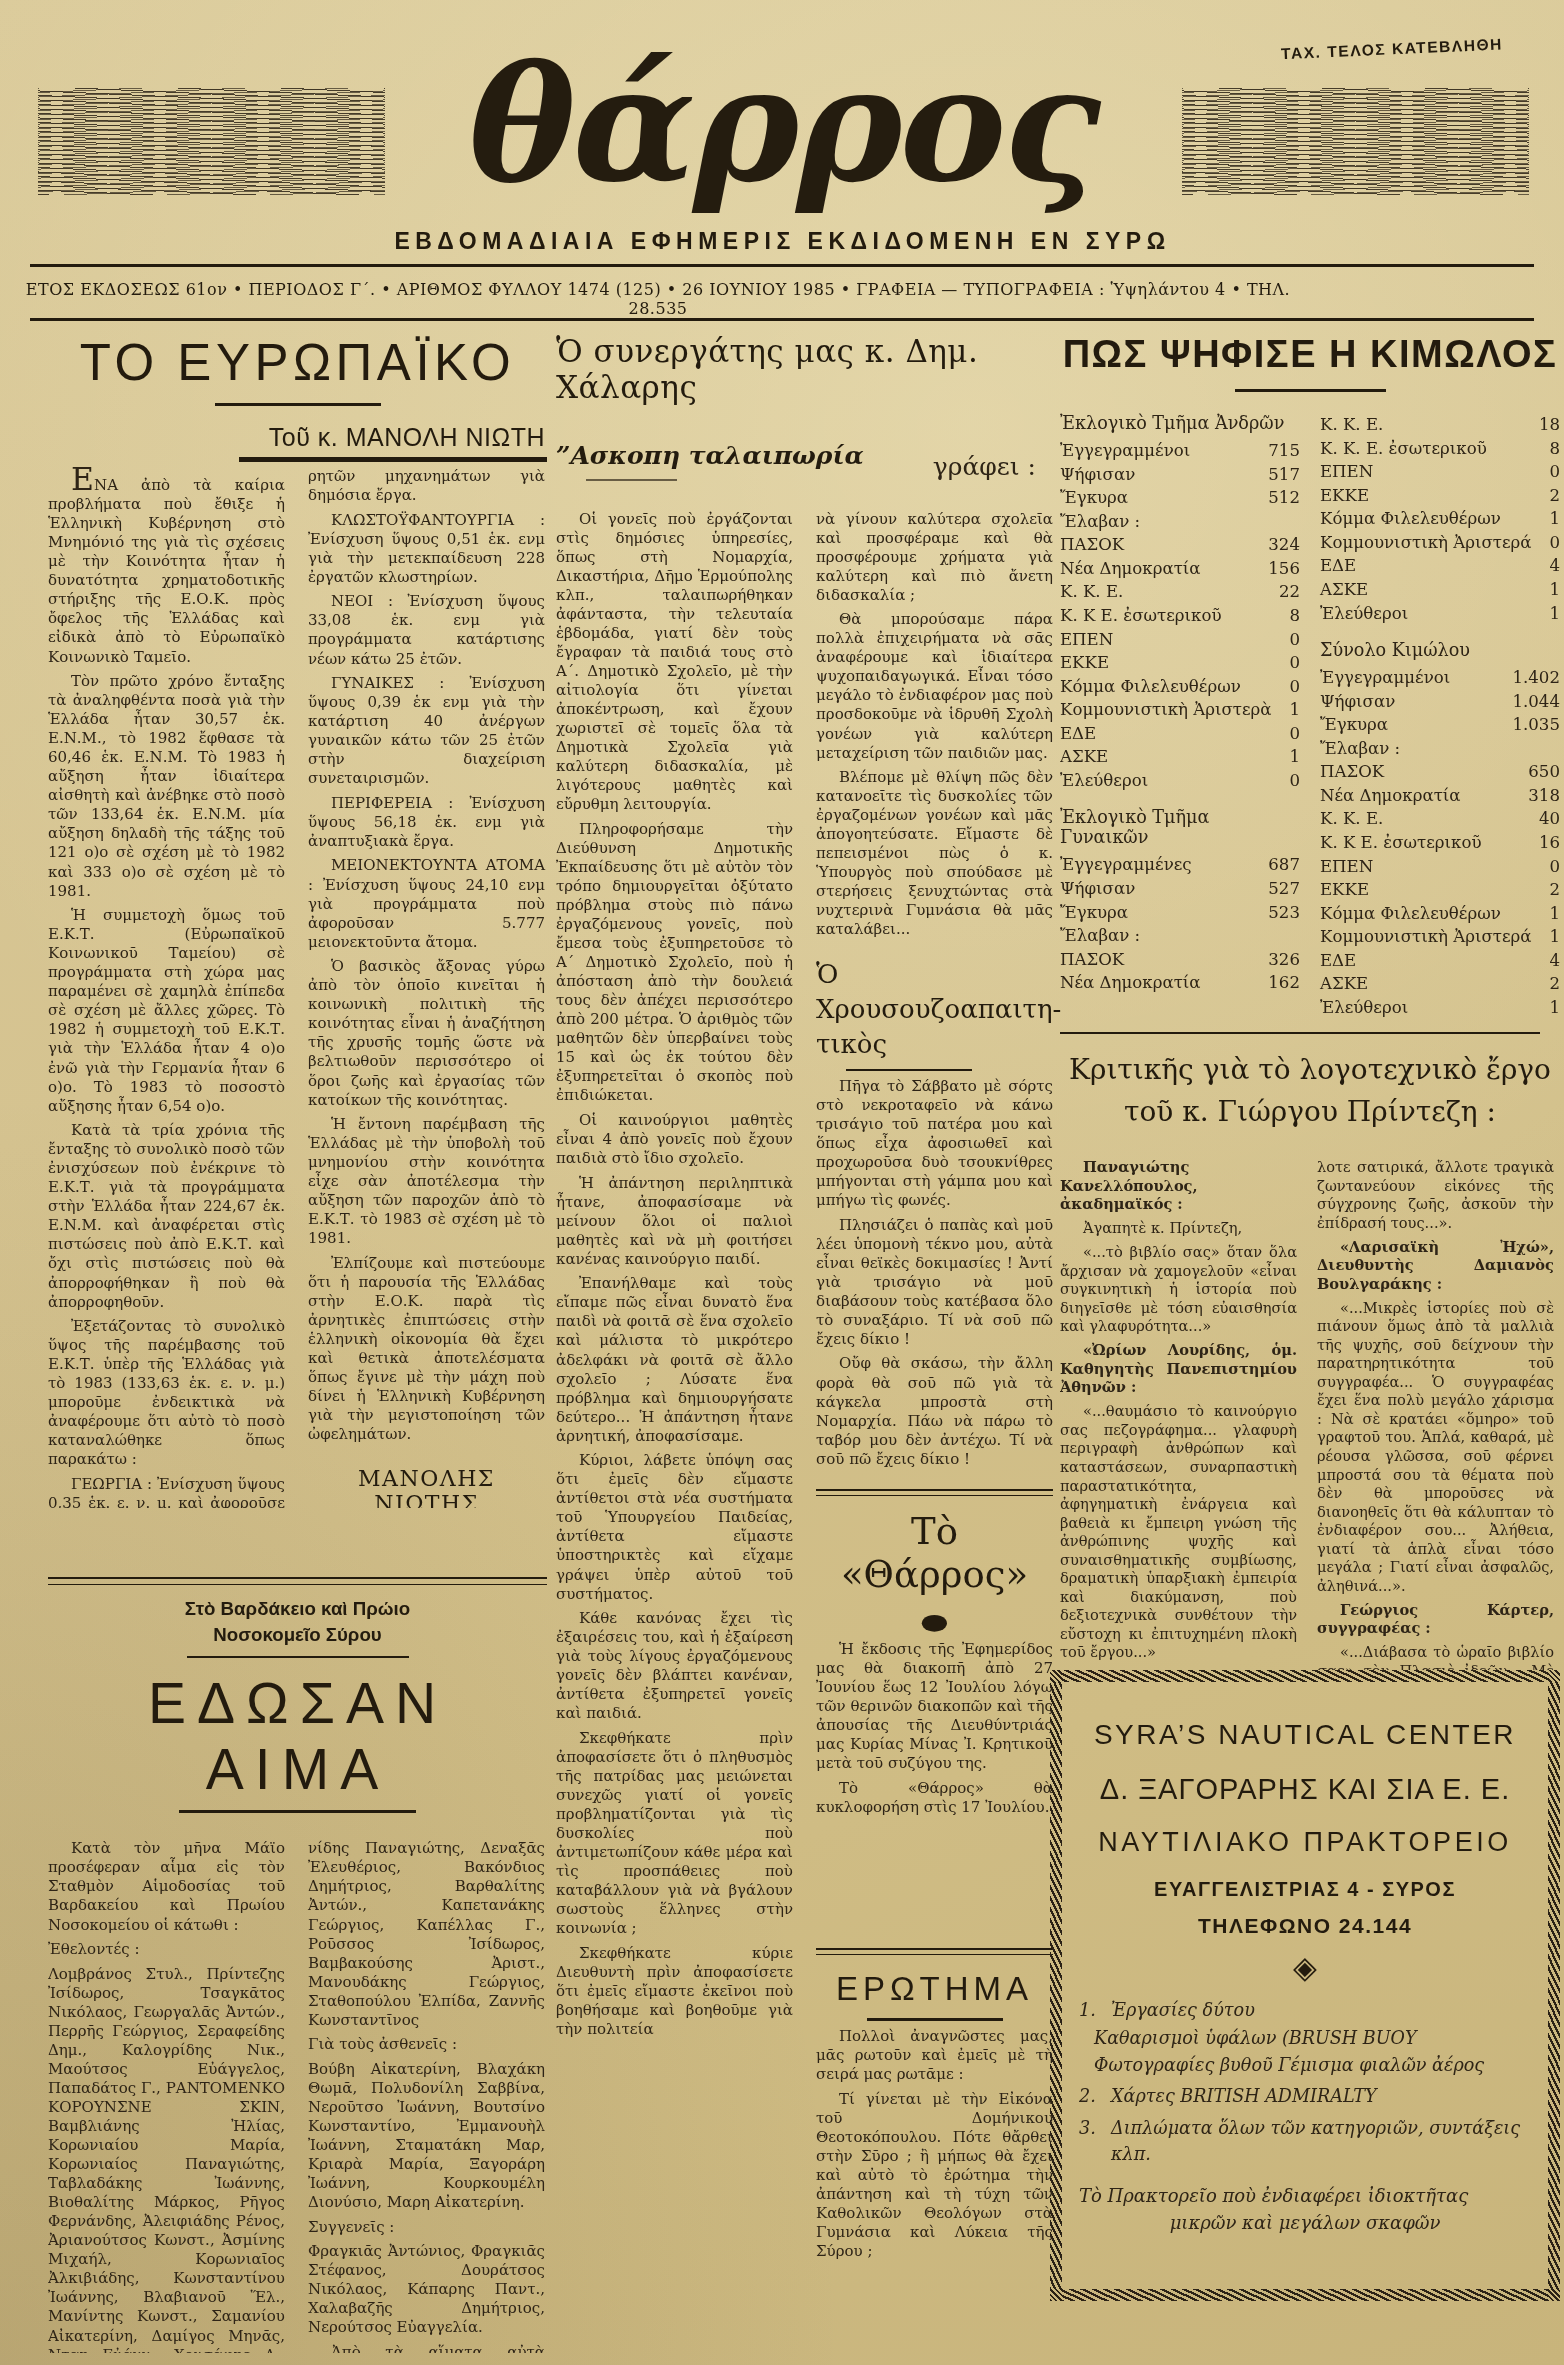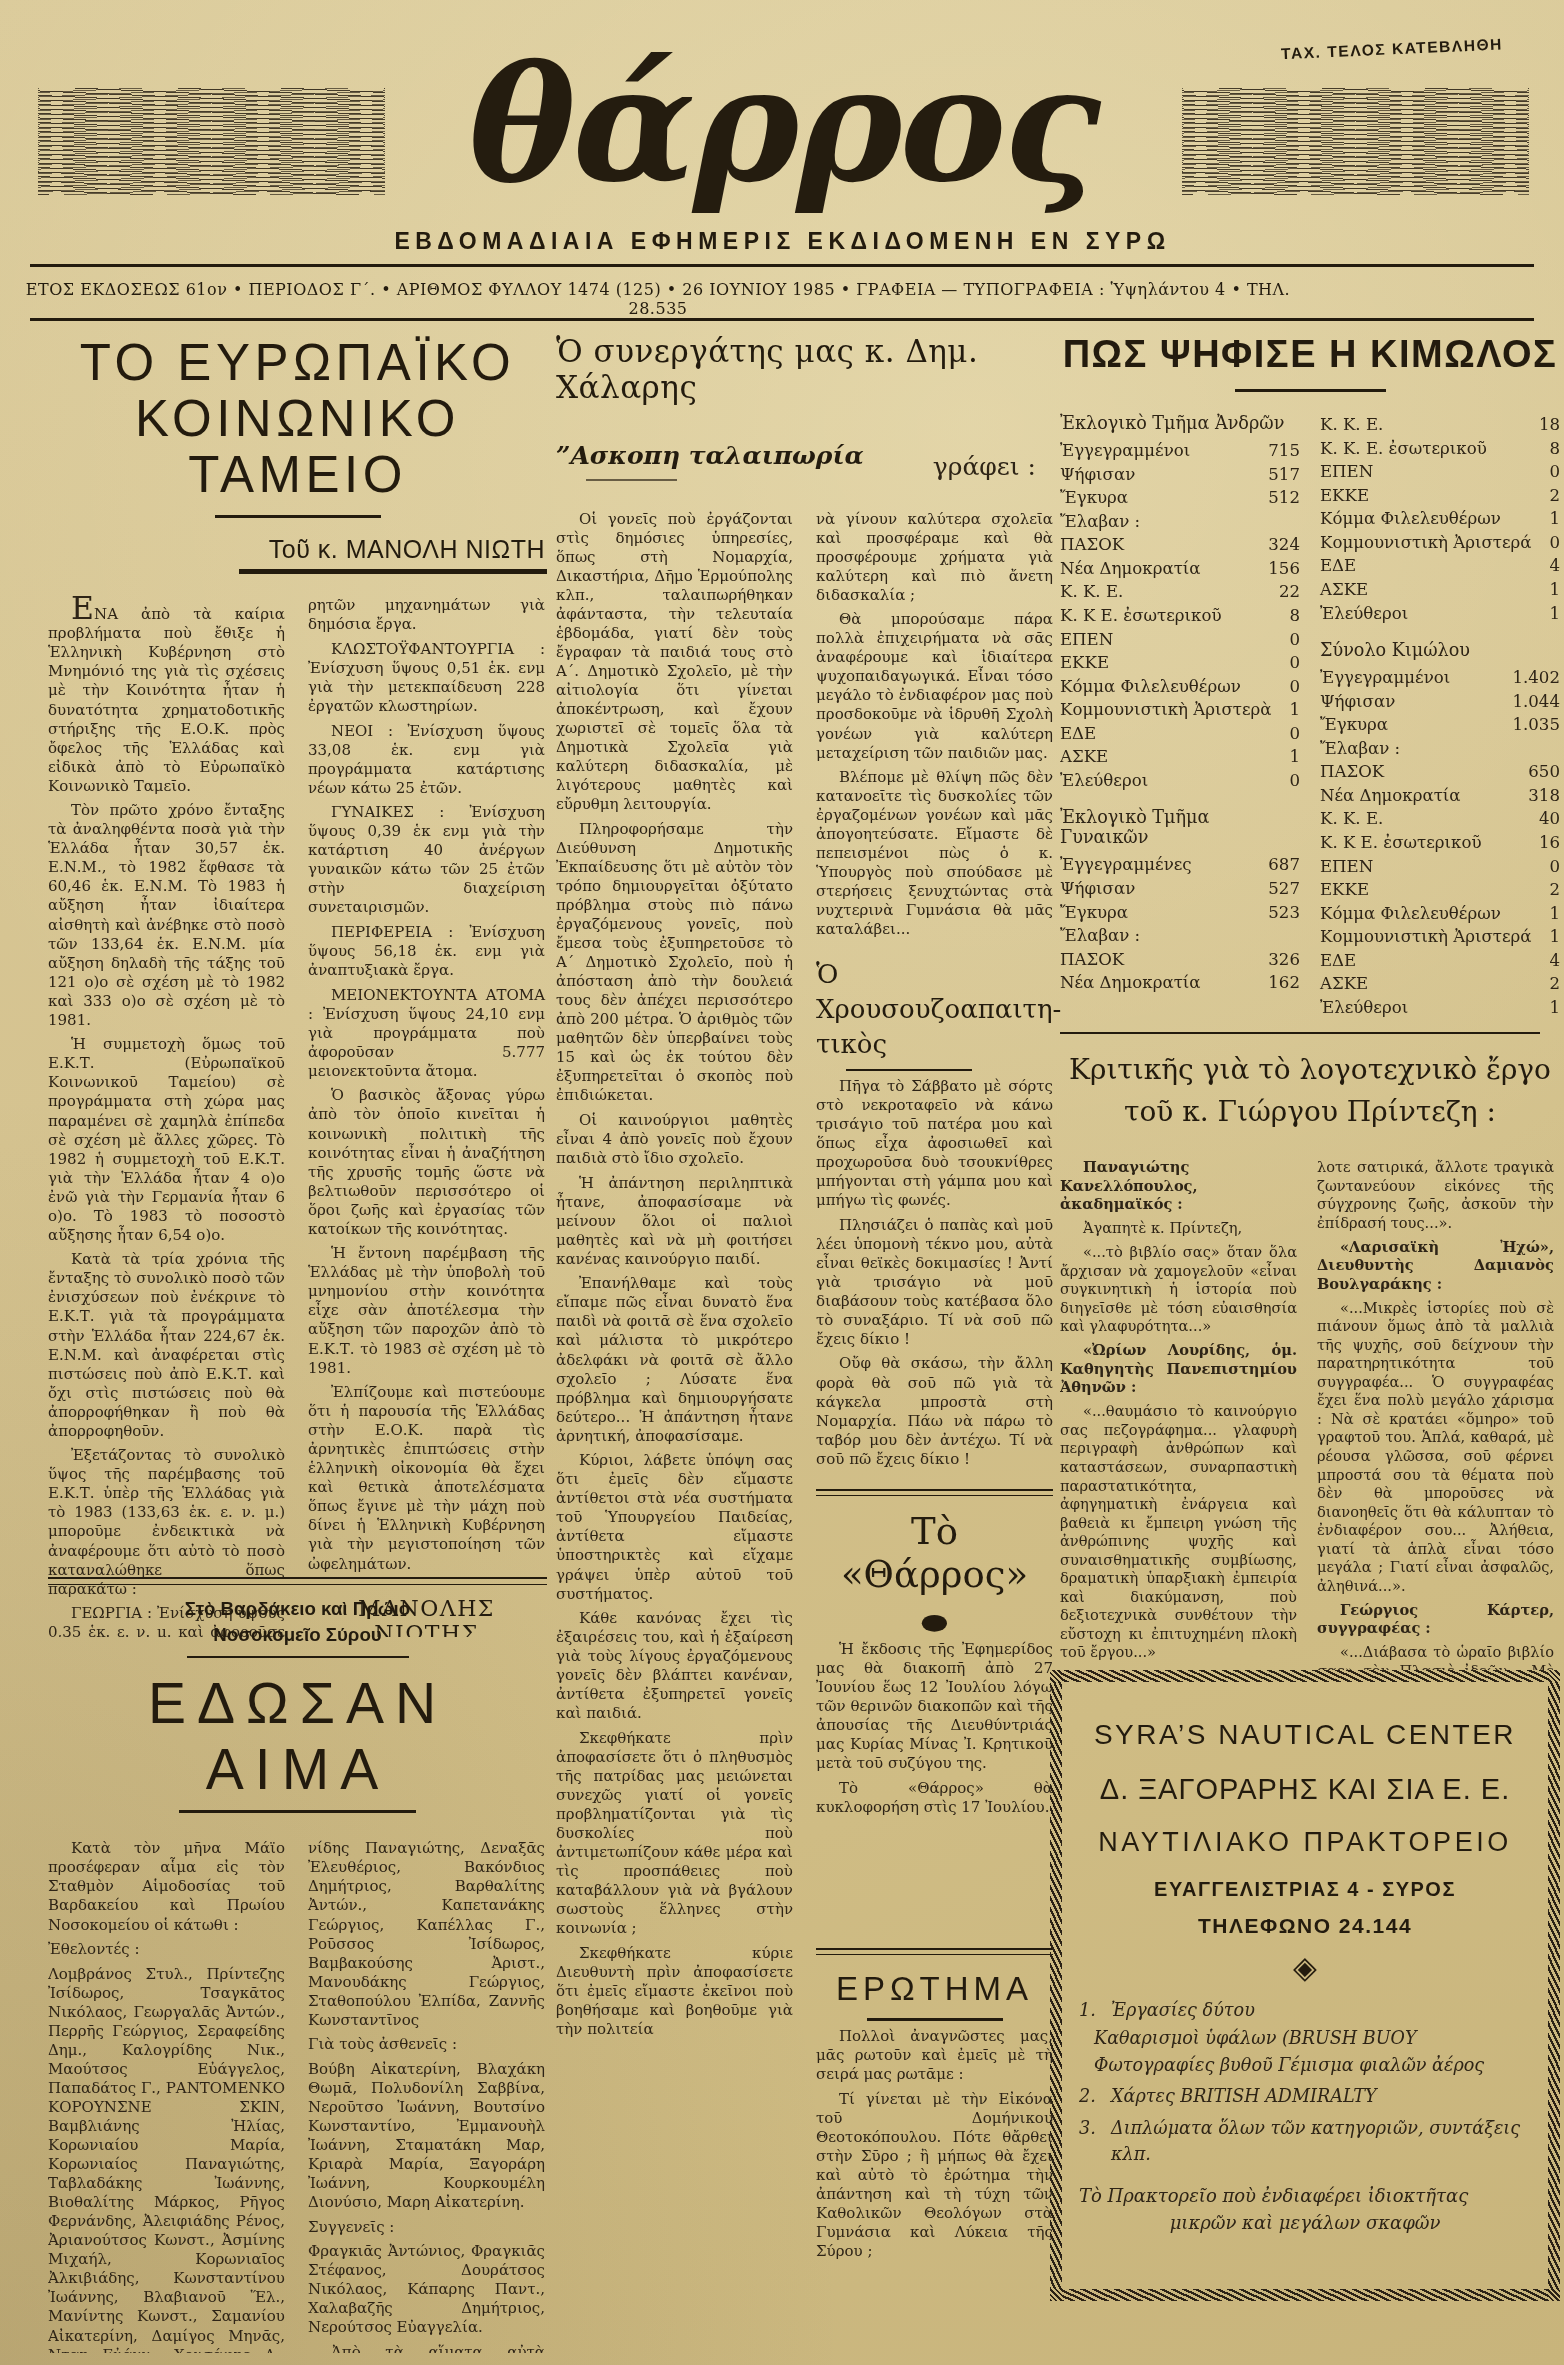--- a/index.html
+++ b/index.html
@@ -44,21 +44,21 @@
   .cols{display:flex;gap:23px;}
 
   
   .sec-eu{left:48px;top:335px;width:499px;}
   .eu-head{font-family:"Liberation Sans",sans-serif;font-weight:400;font-size:51px;line-height:1.1;
     letter-spacing:4.5px;text-align:center;color:var(--ink-strong);}
   .eu-div{width:166px;height:3px;margin:12px auto 0;background:var(--ink-strong);}
   .eu-byline{margin-top:17px;text-align:right;padding-right:2px;font-family:"Liberation Sans",sans-serif;
     font-size:25px;letter-spacing:0.5px;color:var(--ink-strong);}
   .eu-byline-u{width:308px;height:4.5px;margin:5px 0 0 auto;background:var(--ink-strong);}
-  .eu-cols{margin-top:17px;height:1046px;overflow:hidden;}
+  .eu-cols{height:1046px;overflow:hidden;}
   .lead::first-letter{font-size:2.1em;line-height:.8;}
   .sig{margin-top:22px;text-align:center;}
   .sig-name{font-size:22px;letter-spacing:1.5px;color:var(--ink-strong);}
 
   
   .sec-blood{left:48px;top:1577px;width:499px;}
   .blood-kick{margin-top:11px;text-align:center;font-family:"Liberation Sans",sans-serif;
     font-weight:bold;font-size:18.7px;line-height:1.4;color:var(--ink-strong);}
   .blood-kick-u{width:222px;height:2px;margin:8px auto 0;background:var(--ink-strong);}
   .blood-head{margin-top:12px;text-align:center;font-family:"Liberation Sans",sans-serif;
@@ -133,21 +133,20 @@
     <div class="pattern"></div>
   </div>
   <div class="abs subtitle">ΕΒΔΟΜΑΔΙΑΙΑ ΕΦΗΜΕΡΙΣ ΕΚΔΙΔΟΜΕΝΗ ΕΝ ΣΥΡΩ</div>
   <div class="abs rule rule-a"></div>
   <div class="abs infoline">ΕΤΟΣ ΕΚΔΟΣΕΩΣ 61ον • ΠΕΡΙΟΔΟΣ Γ΄. • ΑΡΙΘΜΟΣ ΦΥΛΛΟΥ 1474 (125) • 26 ΙΟΥΝΙΟΥ 1985 • ΓΡΑΦΕΙΑ — ΤΥΠΟΓΡΑΦΕΙΑ : Ὑψηλάντου 4 • ΤΗΛ. 28.535</div>
   <div class="abs rule rule-b"></div>
 
   <section class="abs sec-eu">
     <div class="eu-head">
       <div>ΤΟ ΕΥΡΩΠΑΪΚΟ</div>
-      <div>ΚΟΙΝΩΝΙΚΟ ΤΑΜΕΙΟ</div>
     </div>
     <div class="eu-div"></div>
     <div class="eu-byline">Τοῦ κ. ΜΑΝΟΛΗ ΝΙΩΤΗ</div>
     <div class="eu-byline-u"></div>
     <div class="cols eu-cols">
       <div class="bodycol">
         <p class="lead">ΕΝΑ ἀπὸ τὰ καίρια προβλήματα ποὺ ἔθιξε ἡ Ἑλληνικὴ Κυβέρνηση στὸ Μνημόνιό της γιὰ τὶς σχέσεις μὲ τὴν Κοινότητα ἦταν ἡ δυνατότητα χρηματοδοτικῆς στήριξης τῆς Ε.Ο.Κ. πρὸς ὄφελος τῆς Ἑλλάδας καὶ εἰδικὰ ἀπὸ τὸ Εὐρωπαϊκὸ Κοινωνικὸ Ταμεῖο.</p>
         <p>Τὸν πρῶτο χρόνο ἔνταξης τὰ ἀναληφθέντα ποσὰ γιὰ τὴν Ἑλλάδα ἦταν 30,57 ἑκ. Ε.Ν.Μ., τὸ 1982 ἔφθασε τὰ 60,46 ἑκ. Ε.Ν.Μ. Τὸ 1983 ἡ αὔξηση ἦταν ἰδιαίτερα αἰσθητὴ καὶ ἀνέβηκε στὸ ποσὸ τῶν 133,64 ἑκ. Ε.Ν.Μ. μία αὔξηση δηλαδὴ τῆς τάξης τοῦ 121 ο)ο σὲ σχέση μὲ τὸ 1982 καὶ 333 ο)ο σὲ σχέση μὲ τὸ 1981.</p>
         <p>Ἡ συμμετοχὴ ὅμως τοῦ Ε.Κ.Τ. (Εὐρωπαϊκοῦ Κοινωνικοῦ Ταμείου) σὲ προγράμματα στὴ χώρα μας παραμένει σὲ χαμηλὰ ἐπίπεδα σὲ σχέση μὲ ἄλλες χῶρες. Τὸ 1982 ἡ συμμετοχὴ τοῦ Ε.Κ.Τ. γιὰ τὴν Ἑλλάδα ἦταν 4 ο)ο ἐνῶ γιὰ τὴν Γερμανία ἦταν 6 ο)ο. Τὸ 1983 τὸ ποσοστὸ αὔξησης ἦταν 6,54 ο)ο.</p>
         <p>Κατὰ τὰ τρία χρόνια τῆς ἔνταξης τὸ συνολικὸ ποσὸ τῶν ἐνισχύσεων ποὺ ἐνέκρινε τὸ Ε.Κ.Τ. γιὰ τὰ προγράμματα στὴν Ἑλλάδα ἦταν 224,67 ἑκ. Ε.Ν.Μ. καὶ ἀναφέρεται στὶς πιστώσεις ποὺ ἀπὸ Ε.Κ.Τ. καὶ ὄχι στὶς πιστώσεις ποὺ θὰ ἀπορροφήθηκαν ἢ ποὺ θὰ ἀπορροφηθοῦν.</p>

